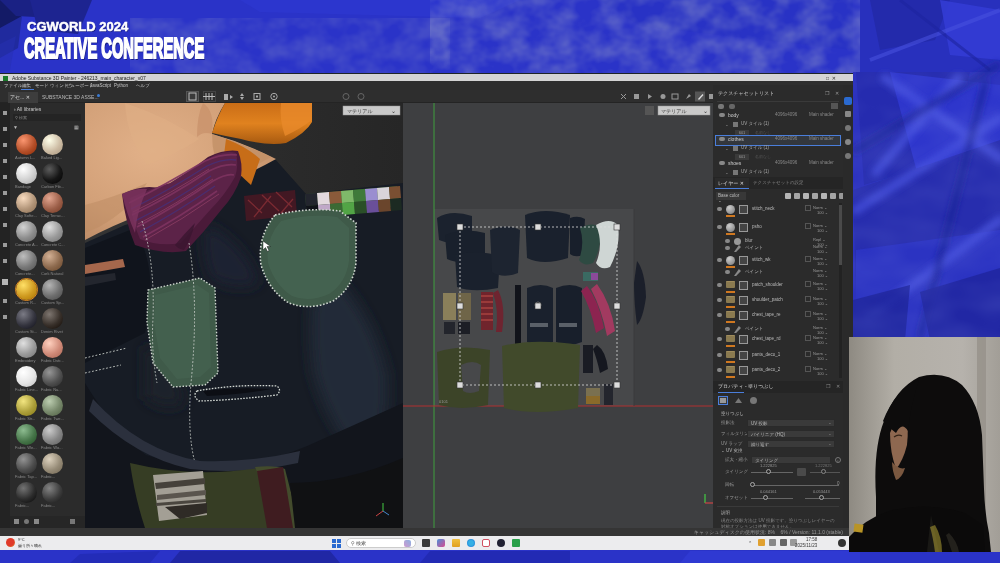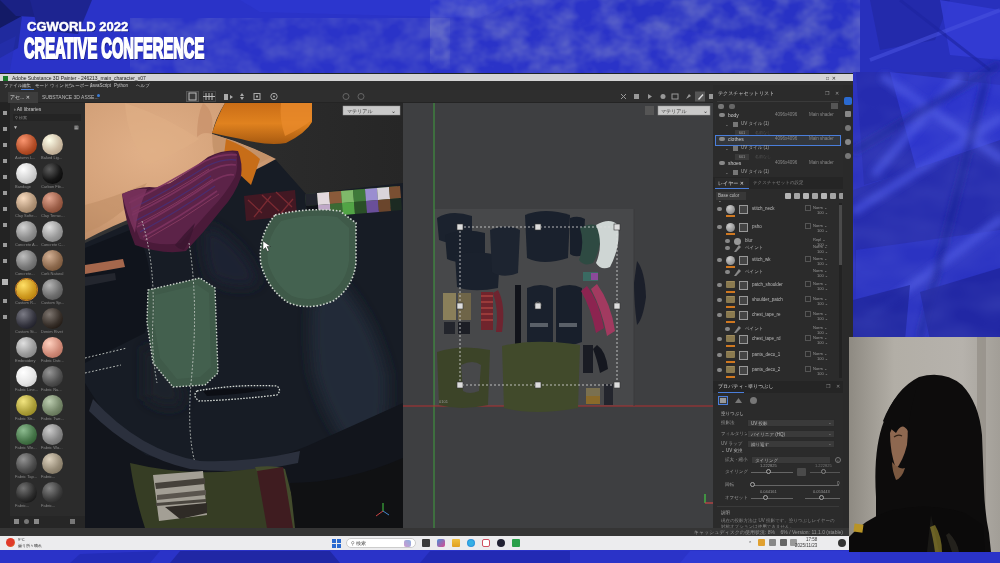--- a/index.html
+++ b/index.html
@@ -75,21 +75,21 @@
 
     <g>
       <rect x="0" y="550" width="1000" height="13" fill="#2a33c8"></rect>
       <polygon points="180,551 330,551 340,563 170,563" fill="#1d249a" opacity="0.75"></polygon>
       <polygon points="430,551 570,551 570,563 420,563" fill="#2028ae" opacity="0.75"></polygon>
       <polygon points="690,551 860,551 860,563 680,563" fill="#2f39d2"></polygon>
       <polygon points="80,554 160,551 150,563 70,563" fill="#232cb8"></polygon>
     </g>
   </svg>
 
-  <div class="abs" style="left:27px;top:19px;color:#fff;font-weight:bold;font-size:13px;letter-spacing:0px;-webkit-text-stroke:0.5px #fff;text-shadow:1px 1px 0 #1a2086;">CGWORLD 2022</div>
+  <div class="abs" style="left:27px;top:19px;color:#fff;font-weight:bold;font-size:13px;letter-spacing:0px;-webkit-text-stroke:0.5px #fff;text-shadow:1px 1px 0 #1a2086;">CGWORLD 2024</div>
   <div class="abs" style="left:24px;top:30.5px;color:#fff;font-weight:bold;font-size:30px;white-space:nowrap;transform:scaleX(0.49);transform-origin:left top;-webkit-text-stroke:2.2px #fff;text-shadow:2px 2px 0 #1a2086;">CREATIVE CONFERENCE</div>
 
   <div class="abs" style="left:0;top:73px;width:853px;height:477px;background:#2d2d2d;"></div>
 
   <div class="abs" style="left:0;top:73px;width:853px;height:8px;background:#d4d4d4;border-top:1.5px solid #1e2428;">
     <div class="abs" style="left:3px;top:2px;width:5px;height:5px;background:#1a7a2a;"></div>
     <div class="abs" style="left:12px;top:1px;font-size:5px;color:#222;">Adobe Substance 3D Painter - 246213_main_character_v07</div>
     <div class="abs" style="left:826px;top:1px;font-size:5px;color:#333;">□ &nbsp;✕</div>
   </div>
 

